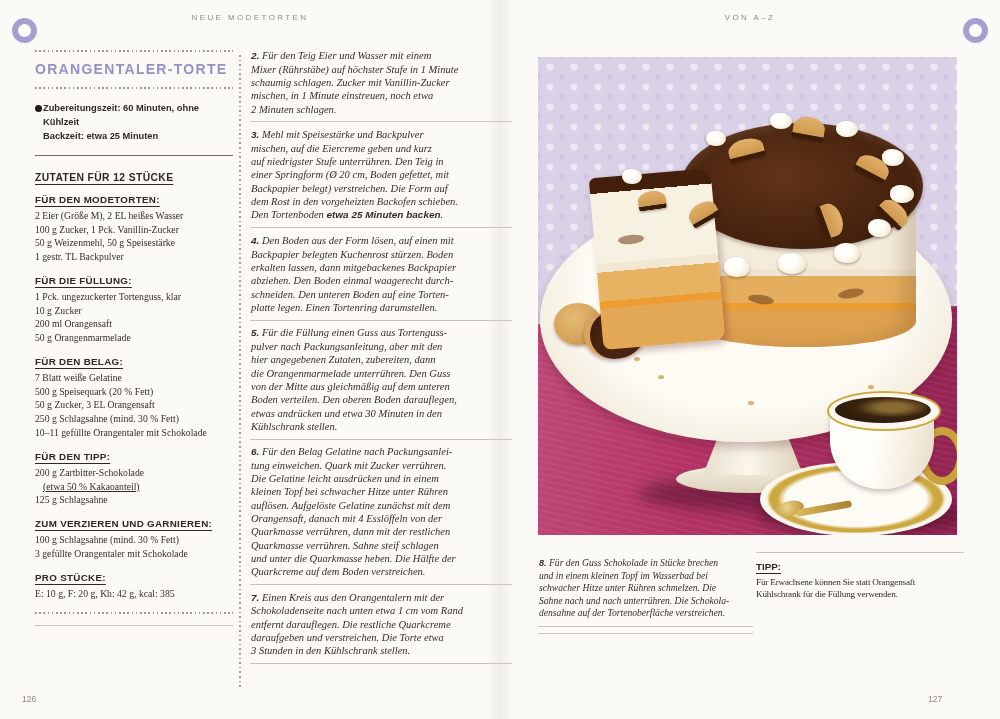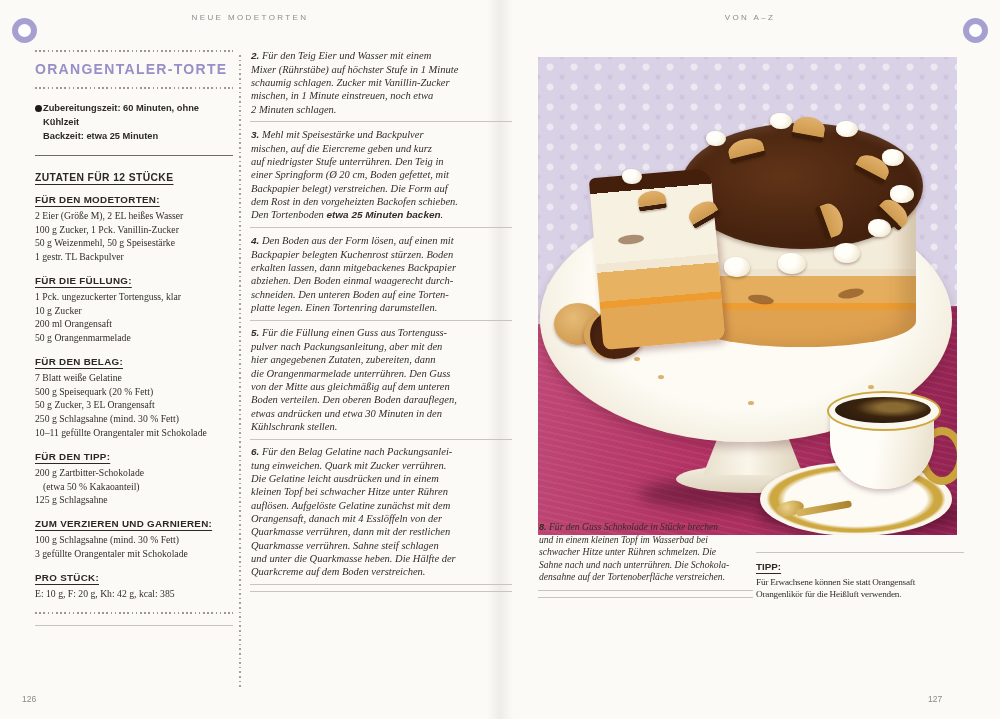--- a/index.html
+++ b/index.html
@@ -26,35 +26,35 @@
   .prep{display:flex;gap:1px;margin:13px 0 11px 0;font-family:"Liberation Sans",sans-serif;
         font-weight:bold;font-size:9.3px;line-height:1.5;color:#2e2a26;}
   .clock{flex:0 0 auto;width:7px;height:7px;margin-top:3px;border-radius:50%;background:#1d1a17;}
   .rule-dark{height:0;border-top:1.5px solid #6f6b64;}
   .rule{height:0;border-top:1px solid #c9c5be;}
   .ing-main{margin:16px 0 2px 0;font-family:"Liberation Sans",sans-serif;font-weight:bold;font-size:10.3px;
             letter-spacing:.4px;text-decoration:underline;text-underline-offset:2.5px;color:#2c2823;}
   .ing-head{margin:11px 0 4px 0;font-family:"Liberation Sans",sans-serif;font-weight:bold;font-size:9.8px;
             letter-spacing:.3px;text-decoration:underline;text-underline-offset:2.5px;color:#2c2823;}
   .ing-item{font-size:9.7px;line-height:1.42;white-space:pre;}
-  .ing-item.indent{padding-left:8px;}
+  .ing-item.indent{padding-left:8px;text-decoration:underline;}
   .col-ing .dotrule.pre-step{margin:12px 0 11px 0;}
   .step{margin:1px;white-space:pre;font-size:9.7px;line-height:1.4;font-style:italic;}
   .step b{font-family:"Liberation Sans",sans-serif;font-size:.95em;}
   .col-ing .rule.post-step{margin-top:9px;}
 
   
   .vdots{position:absolute;left:239px;top:55px;width:2px;height:633px;
          background:repeating-linear-gradient(to bottom,#a8a196 0 1.6px,transparent 1.6px 4.6px);}
   .col-steps{position:absolute;left:250px;top:48px;width:262px;}
   .col-steps .step{font-size:10.5px;line-height:1.27;}
   .col-steps .rule{margin:5.5px 0;}
 
   
-  .col-r1{position:absolute;left:538px;top:520px;width:215px;}
+  .col-r1{position:absolute;left:538px;top:556px;width:215px;}
   .col-r1 .step{font-size:9.6px;line-height:1.3;}
   .col-r1 .rule{margin:6px 0;}
   .col-r2{position:absolute;left:756px;top:545px;width:208px;}
   .col-r2 .step,.col-r2 .tip-text{font-size:9.2px;line-height:1.3;letter-spacing:-.2px;}
   .col-r2 .rule{margin:7px 0;}
   .tip-head{margin:8px 0 5px 0;font-family:"Liberation Sans",sans-serif;font-weight:bold;font-size:9.8px;
             text-decoration:underline;text-underline-offset:2.5px;color:#2c2823;}
   .tip-text{white-space:pre;margin:0;}
 
   
@@ -167,21 +167,21 @@
 
     <div class="ing-head">FÜR DEN TIPP:</div>
     <div class="ing-item">200 g Zartbitter-Schokolade</div>
     <div class="ing-item indent">(etwa 50 % Kakaoanteil)</div>
     <div class="ing-item">125 g Schlagsahne</div>
 
     <div class="ing-head">ZUM VERZIEREN UND GARNIEREN:</div>
     <div class="ing-item">100 g Schlagsahne (mind. 30 % Fett)</div>
     <div class="ing-item">3 gefüllte Orangentaler mit Schokolade</div>
 
-    <div class="ing-head">PRO STÜCK:</div>
+    <div class="ing-head">PRO STÜCKE:</div>
     <div class="ing-item">E: 10 g, F: 20 g, Kh: 42 g, kcal: 385</div>
 
     <div class="dotrule pre-step"></div>
     <div class="rule post-step"></div>
   </div>
 
   <div class="vdots"></div>
 
   <div class="col-steps">
     <p class="step"><b>2.</b><span> Für den Teig Eier und Wasser mit einem
@@ -218,20 +218,25 @@
 tung einweichen. Quark mit Zucker verrühren.
 Die Gelatine leicht ausdrücken und in einem
 kleinen Topf bei schwacher Hitze unter Rühren
 auflösen. Aufgelöste Gelatine zunächst mit dem
 Orangensaft, danach mit 4 Esslöffeln von der
 Quarkmasse verrühren, dann mit der restlichen
 Quarkmasse verrühren. Sahne steif schlagen
 und unter die Quarkmasse heben. Die Hälfte der
 Quarkcreme auf dem Boden verstreichen.</span></p>
     <div class="rule"></div>
+    <p class="step"><b>7.</b><span> Einen Kreis aus den Orangentalern mit der
+Schokoladenseite nach unten etwa 1 cm vom Rand
+entfernt darauflegen. Die restliche Quarkcreme
+daraufgeben und verstreichen. Die Torte etwa
+3 Stunden in den Kühlschrank stellen.</span></p>
     <div class="rule"></div>
   </div>
 
   <div class="photo">
     <div class="ph wall"></div>
     <div class="ph cloth"></div>
     <div class="ph stand-shadow"></div>
     <div class="ph stand-base"></div>
     <div class="ph stand-foot"></div>
     <div class="ph plate"></div>
@@ -284,18 +289,18 @@
 Sahne nach und nach unterrühren. Die Schokola-
 densahne auf der Tortenoberfläche verstreichen.</span></p>
     <div class="rule"></div>
     <div class="rule"></div>
   </div>
 
   <div class="col-r2">
     <div class="rule"></div>
     <div class="tip-head">TIPP:</div>
     <p class="tip-text">Für Erwachsene können Sie statt Orangensaft
-Orangenlikör für die Heißluft verwenden.</p>
+Kühlschrank für die Füllung verwenden.</p>
   </div>
 
   <div class="pagenum left">126</div>
   <div class="pagenum right">127</div>
 </div>
 
 </body></html>

